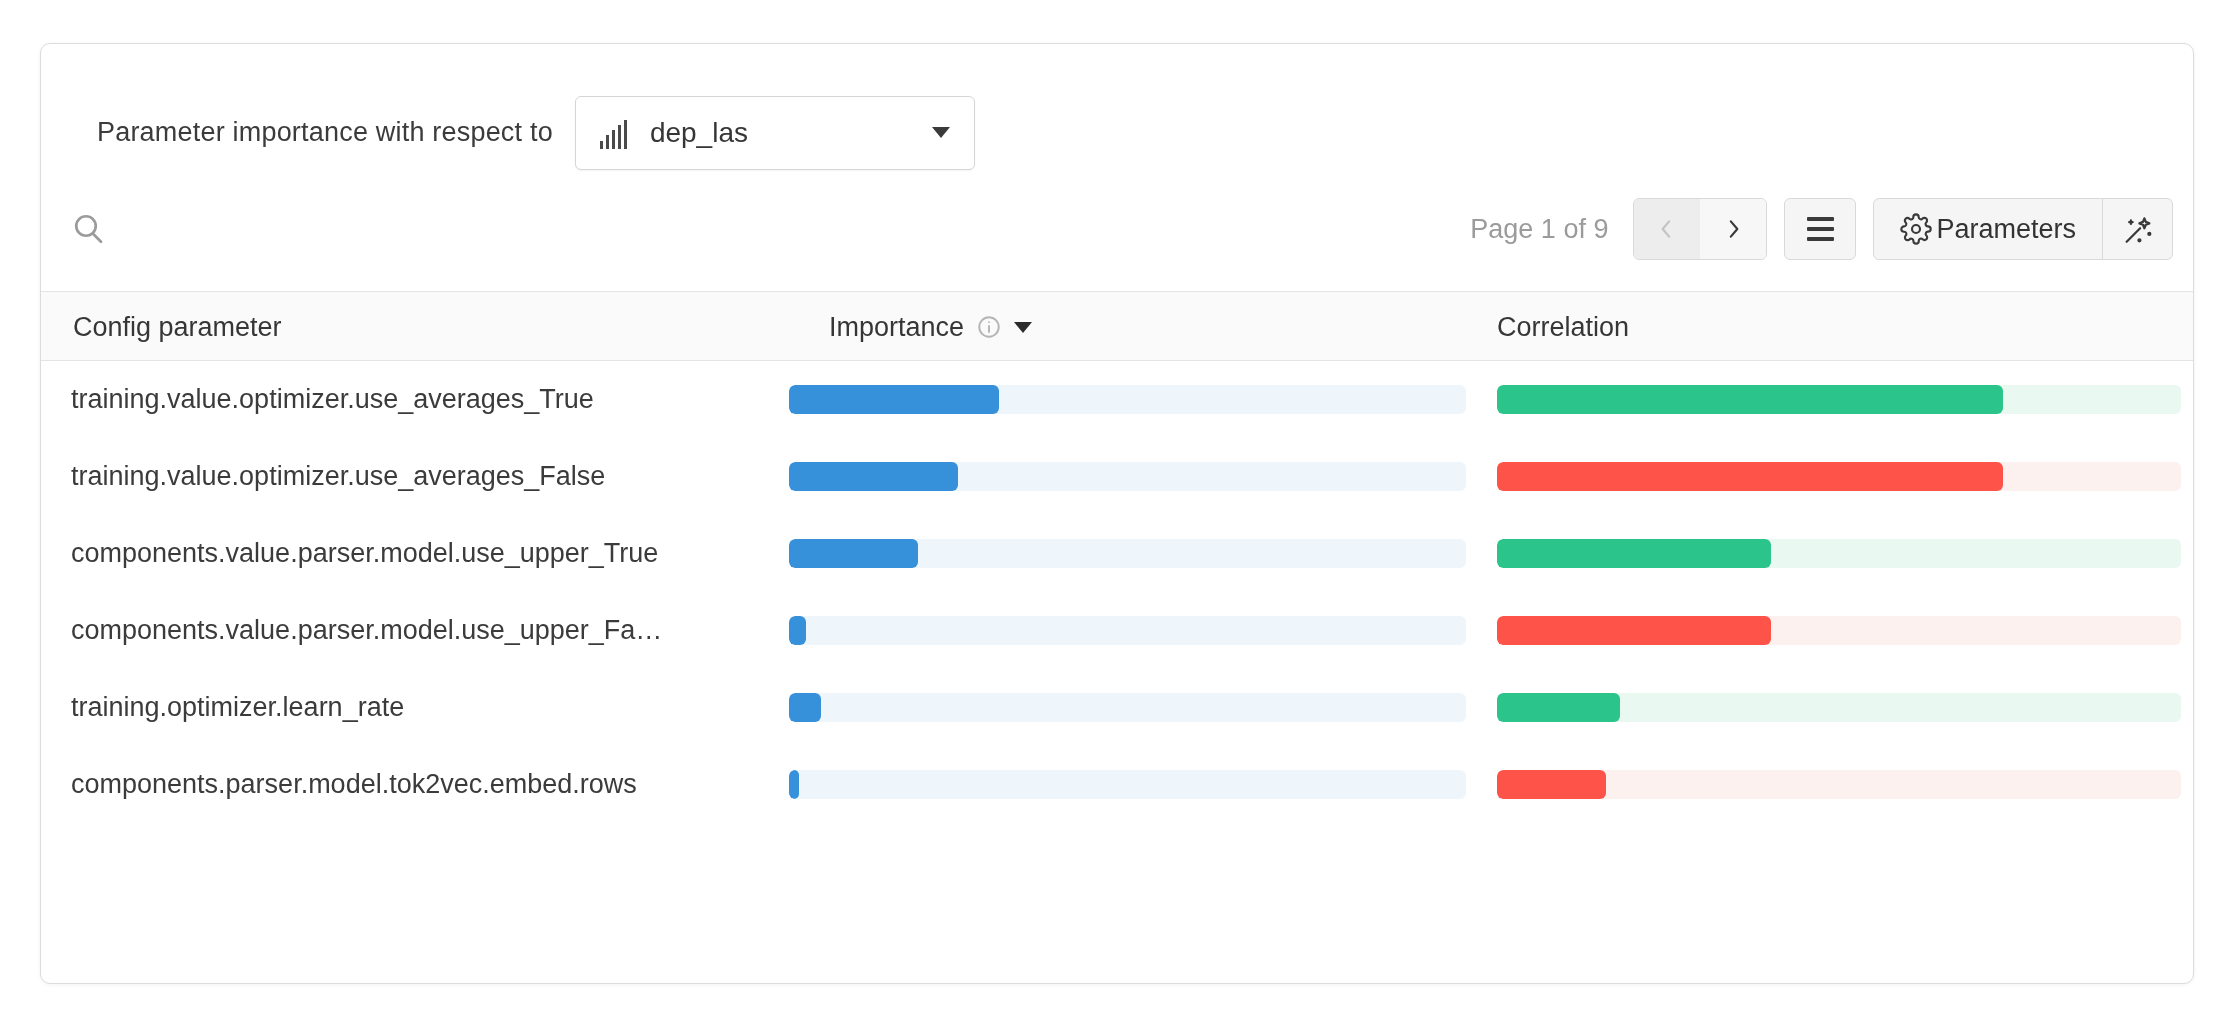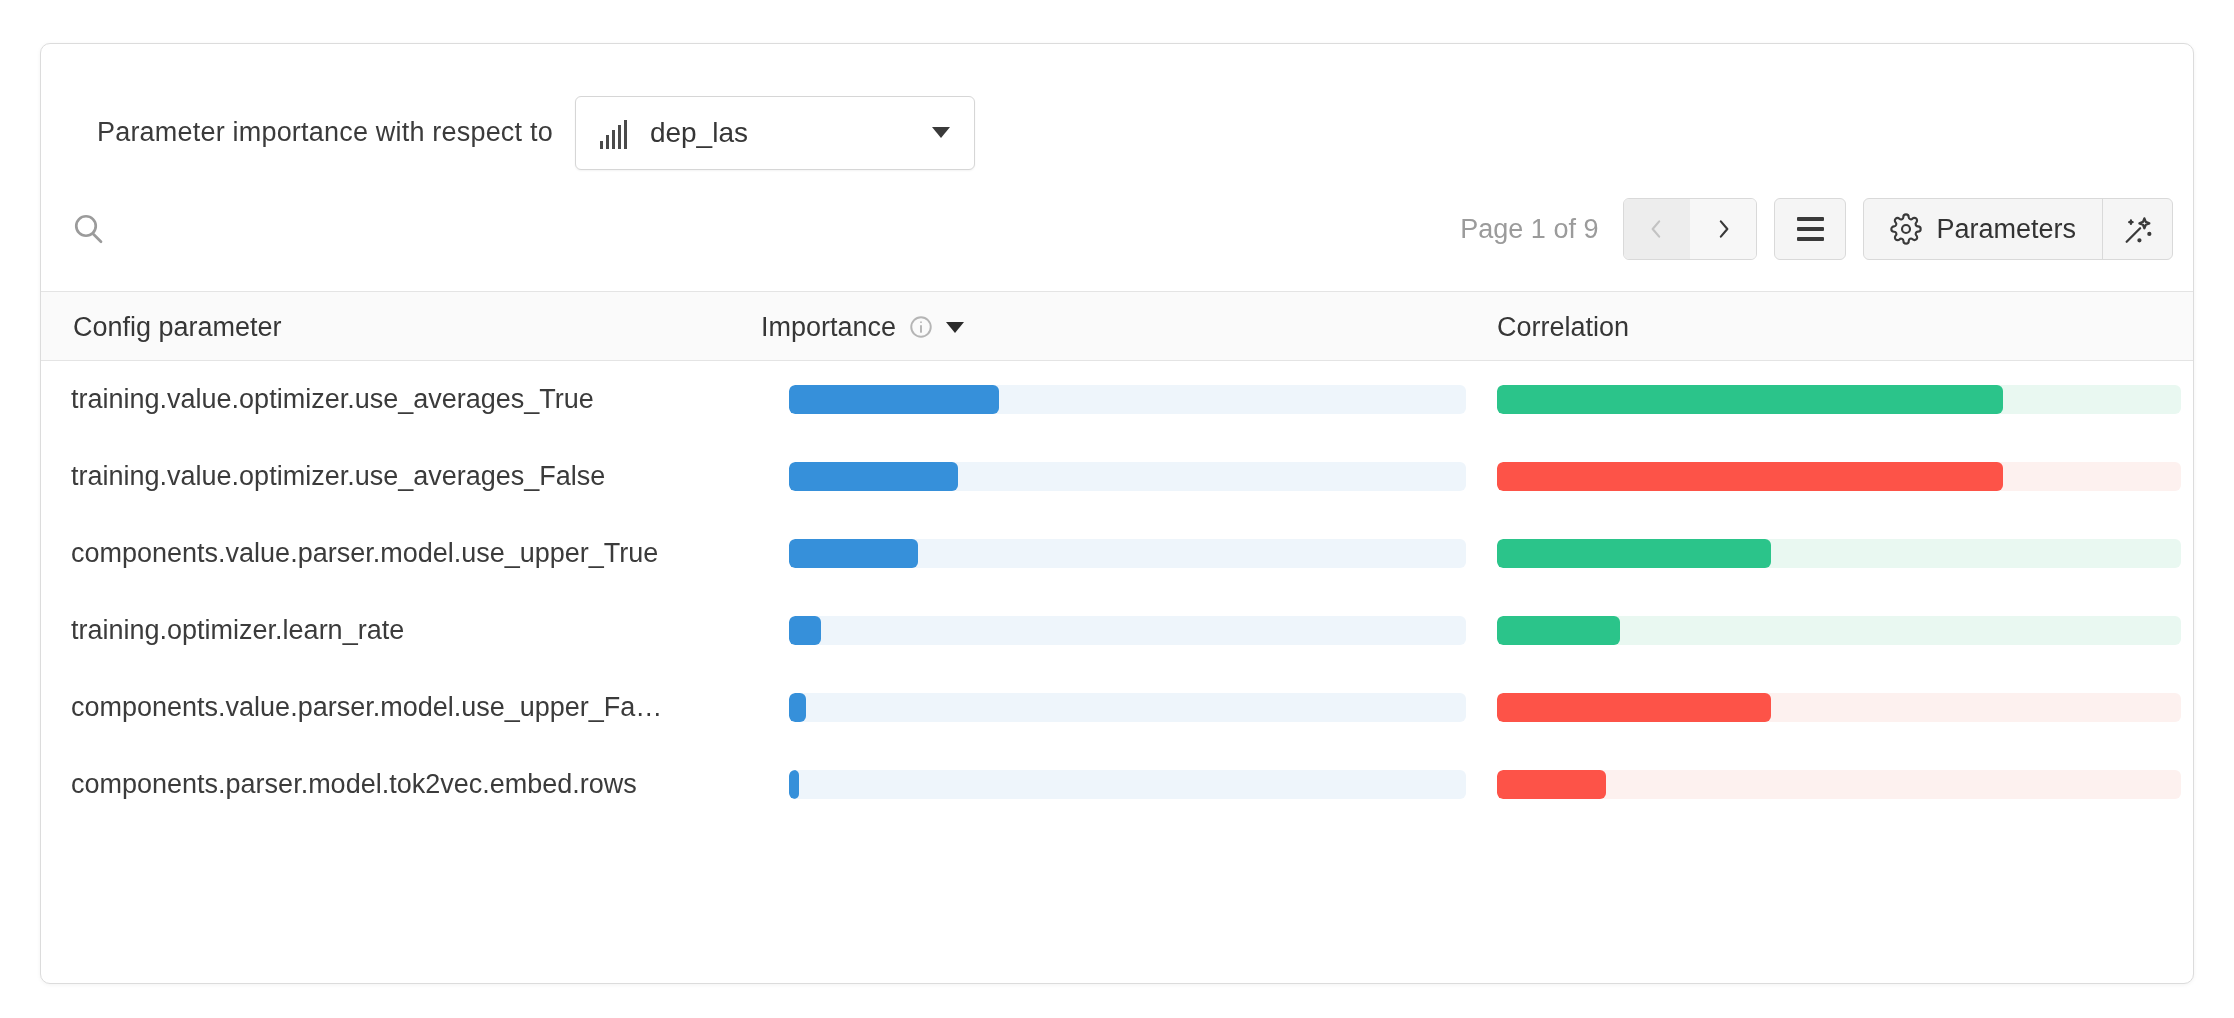--- a/index.html
+++ b/index.html
@@ -85,40 +85,40 @@
     cursor: pointer;
   }
   .menu-icon { display: flex; flex-direction: column; gap: 6px; }
   .menu-icon span { display: block; width: 27px; height: 4px; background: #3a3a3a; border-radius: 1px; }
   .params-group {
     display: flex; height: 62px;
     border: 1px solid #d9d9d9; border-radius: 6px;
     background: #f5f5f5; overflow: hidden;
   }
   .params-main {
-    display: flex; align-items: center; gap: 14px;
+    display: flex; align-items: center; gap: 4px;
     padding: 0 26px; cursor: pointer;
   }
   .params-label { font-size: 27px; color: #333; }
   .wand-seg {
     width: 70px; display: flex; align-items: center; justify-content: center;
     border-left: 1px solid #d9d9d9; cursor: pointer;
   }
   
   .thead {
     position: relative;
     margin-top: 31px;
     height: 70px;
     background: #fafafa;
     border-top: 1px solid #e4e4e4;
     border-bottom: 1px solid #e4e4e4;
   }
   .thead .th { position: absolute; top: 0; height: 70px; display: flex; align-items: center; font-size: 27px; color: #363636; }
   .th-config { left: 32px; }
-  .th-importance { left: 720px; gap: 12px; cursor: pointer; }
+  .th-importance { left: 788px; gap: 12px; cursor: pointer; }
   .th-correlation { left: 1456px; }
   .sort-caret {
     width: 0; height: 0;
     border-left: 9px solid transparent;
     border-right: 9px solid transparent;
     border-top: 11px solid #2b2b2b;
   }
   .tbody { position: relative; }
   .trow { position: relative; height: 77px; }
   .row-name {
@@ -252,40 +252,40 @@
       <div class="bar-fill" style="width: 19%; background: rgb(54, 144, 218);"></div>
     </div>
     <div class="bar-track corr-track" style="background: rgb(233, 248, 241);">
       <div class="bar-fill" style="width: 40%; background: rgb(43, 196, 138);"></div>
     </div>
   </div>
 
 
 
   <div class="trow">
+    <div class="row-name">components.value.parser.model.use_upper_Fa…</div>
+    <div class="bar-track imp-track" style="background: rgb(238, 245, 251);">
+      <div class="bar-fill" style="width: 2.5%; background: rgb(54, 144, 218);"></div>
+    </div>
+    <div class="bar-track corr-track" style="background: rgb(253, 241, 239);">
+      <div class="bar-fill" style="width: 40%; background: rgb(253, 83, 72);"></div>
+    </div>
+  </div>
+
+  <div class="trow">
     <div class="row-name">training.optimizer.learn_rate</div>
     <div class="bar-track imp-track" style="background: rgb(238, 245, 251);">
       <div class="bar-fill" style="width: 4.7%; background: rgb(54, 144, 218);"></div>
     </div>
     <div class="bar-track corr-track" style="background: rgb(233, 248, 241);">
       <div class="bar-fill" style="width: 18%; background: rgb(43, 196, 138);"></div>
     </div>
   </div>
 
   <div class="trow">
-    <div class="row-name">components.value.parser.model.use_upper_Fa…</div>
-    <div class="bar-track imp-track" style="background: rgb(238, 245, 251);">
-      <div class="bar-fill" style="width: 2.5%; background: rgb(54, 144, 218);"></div>
-    </div>
-    <div class="bar-track corr-track" style="background: rgb(253, 241, 239);">
-      <div class="bar-fill" style="width: 40%; background: rgb(253, 83, 72);"></div>
-    </div>
-  </div>
-
-  <div class="trow">
     <div class="row-name">components.parser.model.tok2vec.embed.rows</div>
     <div class="bar-track imp-track" style="background: rgb(238, 245, 251);">
       <div class="bar-fill" style="width: 1.5%; background: rgb(54, 144, 218);"></div>
     </div>
     <div class="bar-track corr-track" style="background: rgb(253, 241, 239);">
       <div class="bar-fill" style="width: 16%; background: rgb(253, 83, 72);"></div>
     </div>
   </div>
 </div>
 </div>

